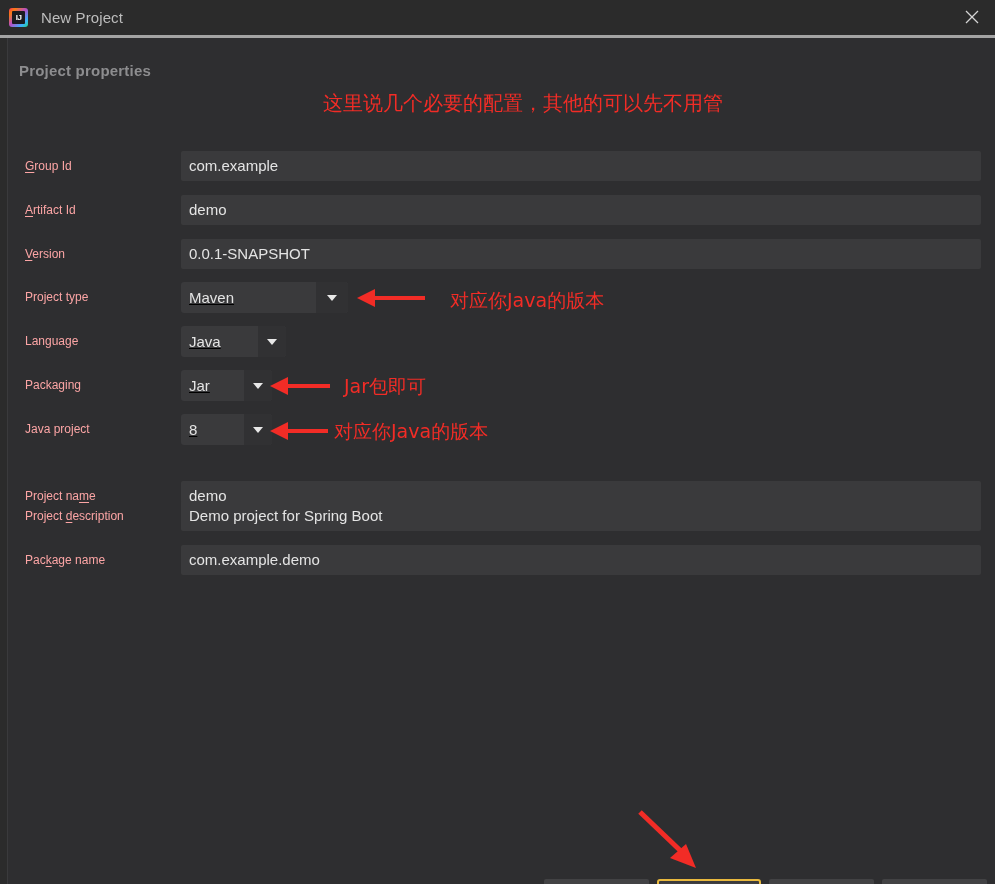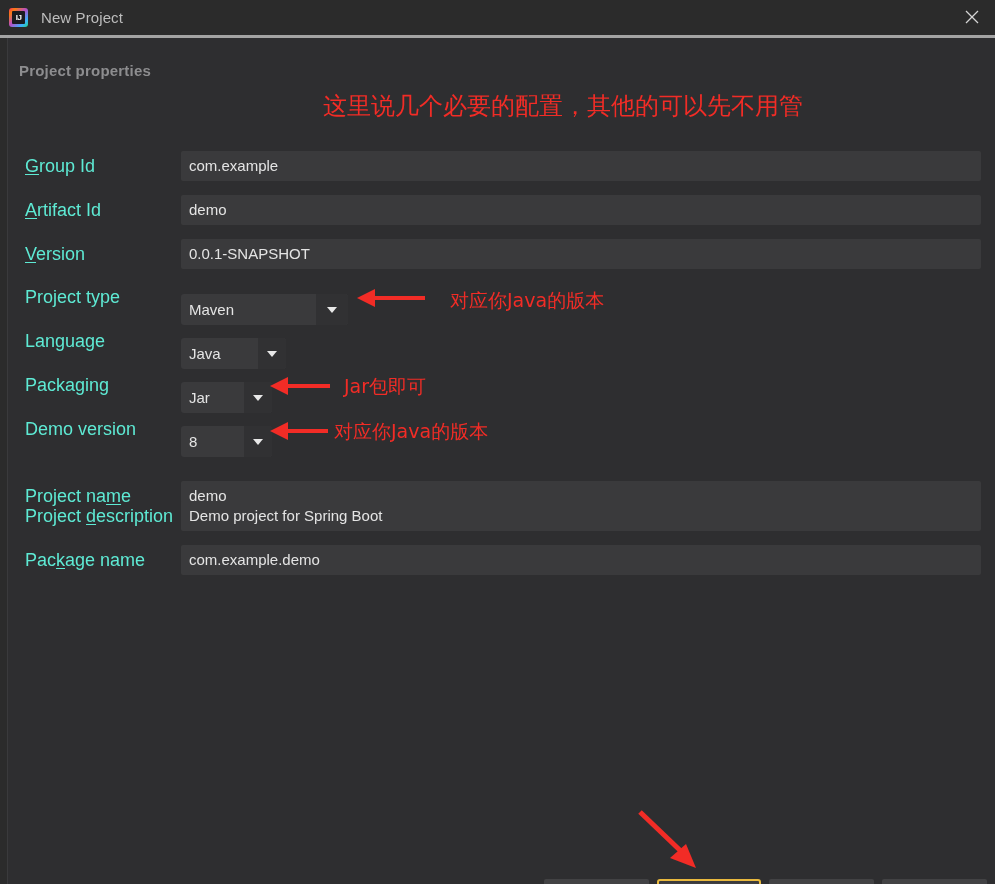--- a/index.html
+++ b/index.html
@@ -92,22 +92,22 @@
     position: absolute;
     left: 0;
     width: 995px;
     height: 30px;
   }
   .row-label {
     position: absolute;
     left: 25px; top: 0;
     height: 30px;
     line-height: 30px;
-    color: #5eead4;
-    font-size: 18px;
+    color: #fca5a5;
+    font-size: 12px;
     white-space: nowrap;
   }
   .row-label u { text-decoration: underline; text-underline-offset: 2px; }
 
   .text-field {
     position: absolute;
     left: 181px; top: 0;
     width: 800px; height: 30px;
     background: #3a3a3c;
     border: none;
@@ -116,26 +116,27 @@
     font-size: 15px;
     line-height: 30px;
     padding-left: 8px;
     font-family: "Liberation Sans", sans-serif;
     white-space: nowrap;
     overflow: hidden;
   }
 
   .combo {
     position: absolute;
-    left: 181px; top: 12px;
+    left: 181px; top: 0;
     height: 31px;
     background: #3a3a3c;
     border-radius: 3px;
     display: flex;
     align-items: stretch;
+    text-decoration: underline;
   }
   .combo-value {
     flex: 1;
     color: #e4e4e4;
     font-size: 15px;
     line-height: 31px;
     padding-left: 8px;
     white-space: nowrap;
     overflow: hidden;
   }
@@ -160,21 +161,21 @@
   .combo.w-packaging { width: 91px; }
   .combo.w-javaversion { width: 91px; }
 
   
   .anno {
     position: absolute;
     color: #f22c26;
     font-family: "DejaVu Sans", "Liberation Sans", sans-serif;
     white-space: nowrap;
   }
-  .anno-top { font-size: 24px; left: 323px; top: 52px; }
+  .anno-top { font-size: 20px; left: 323px; top: 52px; }
   .anno-maven { font-size: 19px; left: 450px; top: 250px; }
   .anno-jar { font-size: 19px; left: 344px; top: 336px; }
   .anno-javaver { font-size: 19px; left: 334px; top: 381px; text-align: center; }
 
   .arrow-left { position: absolute; }
   .arrow-left .shaft {
     position: absolute;
     height: 4px;
     background: #f22c26;
     top: 50%;
@@ -272,21 +273,21 @@
       <div class="row" style="top: 332px;">
         <div class="row-label">Packaging</div>
         <div class="combo w-packaging">
           <div class="combo-value">Jar</div>
           <div class="combo-arrow">
             <i></i>
           </div>
         </div>
       </div>
       <div class="row" style="top: 376px;">
-        <div class="row-label">Demo version</div>
+        <div class="row-label">Java project</div>
         <div class="combo w-javaversion">
           <div class="combo-value">8</div>
           <div class="combo-arrow">
             <i></i>
           </div>
         </div>
       </div>
       <div class="row" style="top: 443px;">
         <div class="row-label">Project na<u>m</u>e</div>
         <div class="text-field">demo</div>

